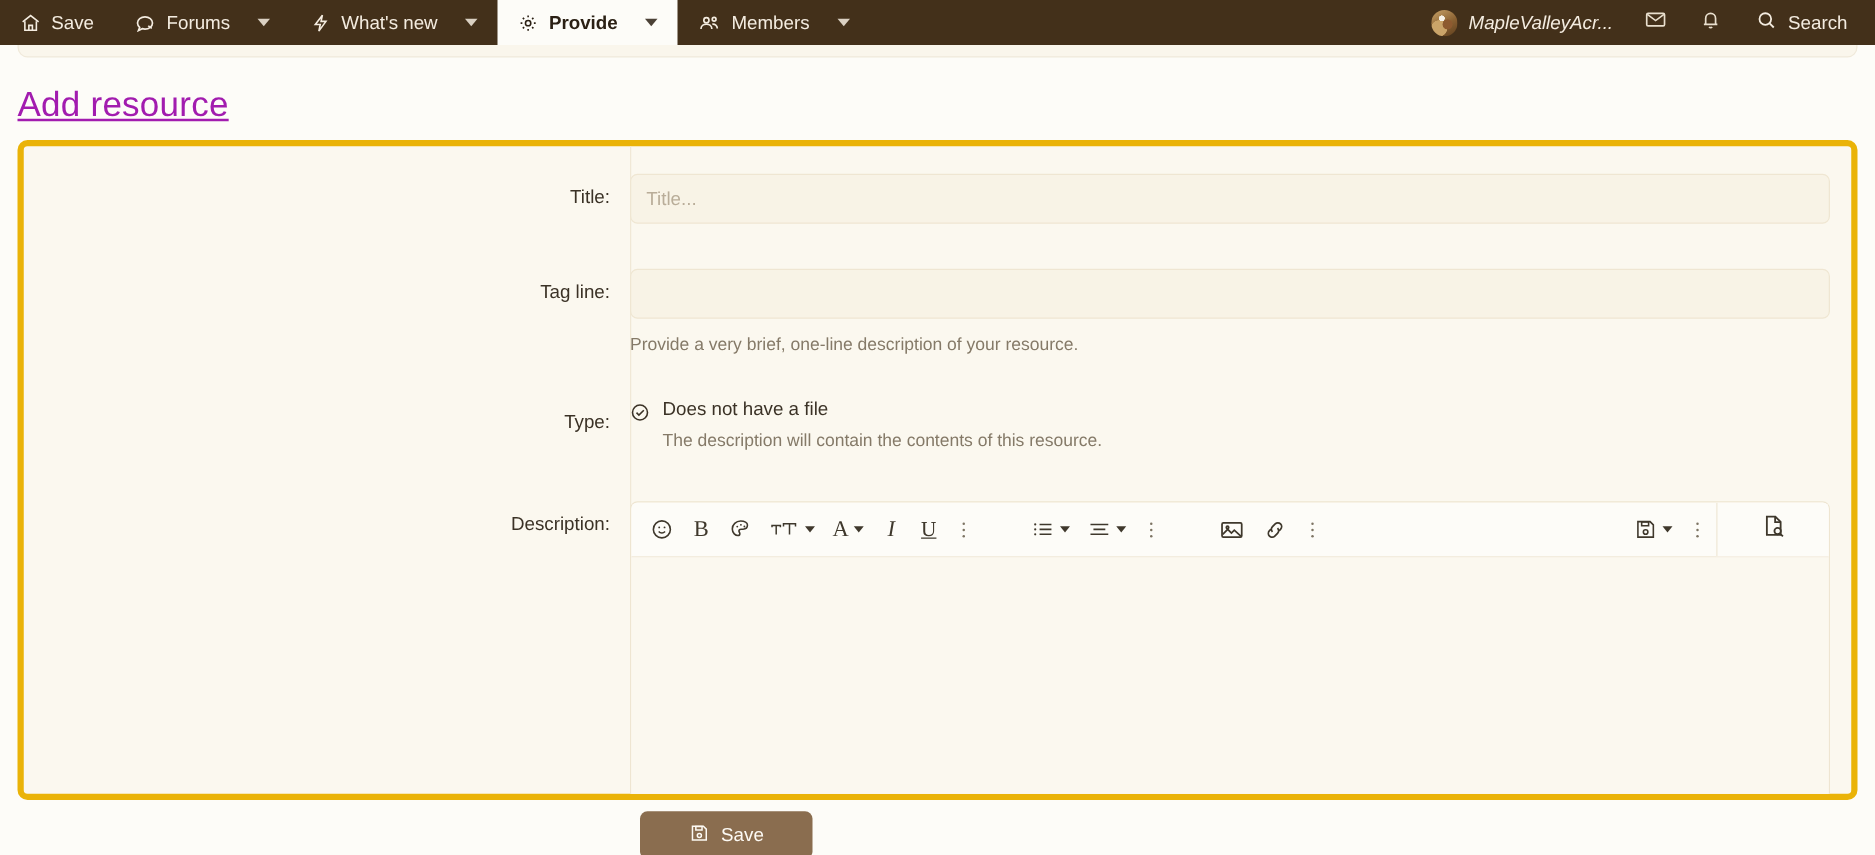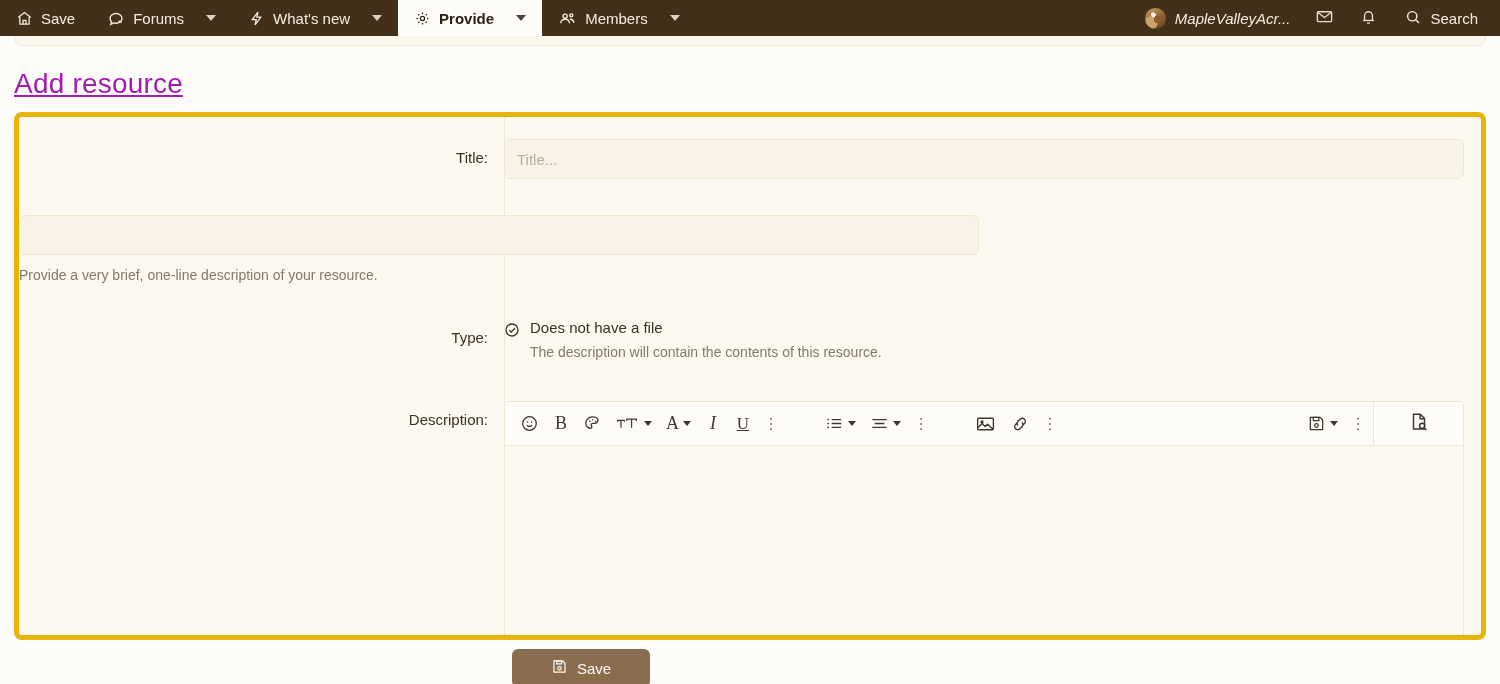--- a/index.html
+++ b/index.html
@@ -316,20 +316,21 @@
   <div class="col-divider"></div>
 
   <div class="row" style="top:22px;">
     <div class="row-label">Title:</div>
     <div class="row-body">
       <input class="txt-input" type="text" placeholder="Title..." style="">
     </div>
   </div>
 
   <div class="row" style="top:98px;">
+    <div class="row-label">Tag line:</div>
     <div class="row-body">
       <input class="txt-input" type="text" placeholder="" style="">
       <div class="field-hint">Provide a very brief, one-line description of your resource.</div>
     </div>
   </div>
 
   <div class="row" style="top:202px;">
     <div class="row-label">Type:</div>
     <div class="row-body">
       <div class="check-line">

